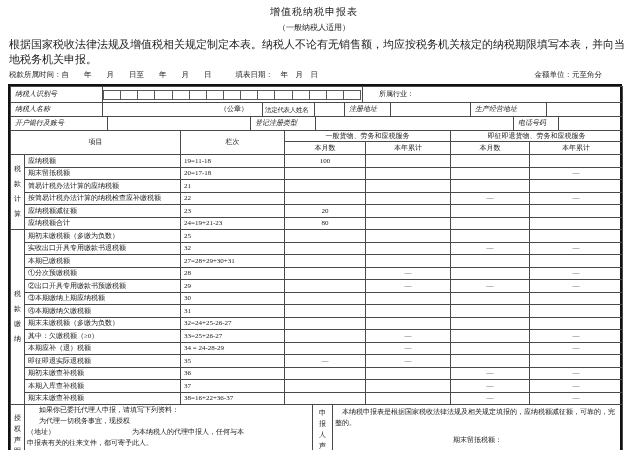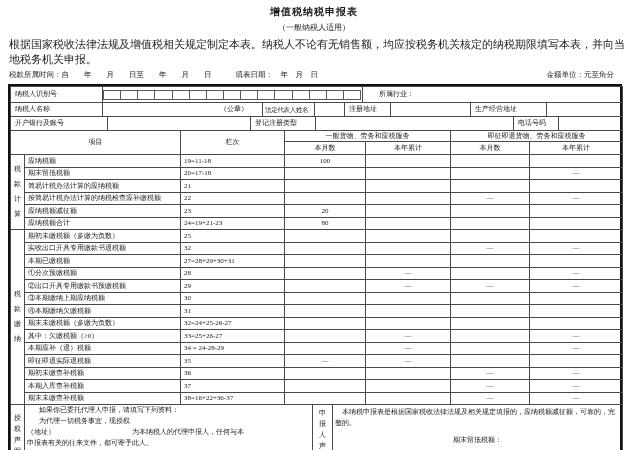--- a/index.html
+++ b/index.html
@@ -4,35 +4,35 @@
 <style>
   html,body { margin:0; padding:0; background:#ffffff; }
   body {
     width:628px; height:450px; overflow:hidden;
     font-family:"Liberation Serif","DejaVu Serif",serif;
     color:#1b1b1b;
     -webkit-font-smoothing:antialiased;
   }
   .page { position:relative; width:628px; height:450px; }
 
-  .title { text-align:center; font-size:10px; font-weight:bold; padding-top:5px; letter-spacing:1px; }
+  .title { text-align:center; font-size:10px; font-weight:normal; padding-top:5px; letter-spacing:1px; }
   .subtitle { text-align:center; font-size:8px; padding-top:3px;font-family:Liberation Mono, monospace; }
   .intro { font-size:11px; padding:4px 0 0 9px; }
   .meta { font-size:7.5px; padding:3px 0 2px 9px; position:relative; height:11px; }
   .meta .fill-date { margin-left:22px;margin-top:35px; }
-  .meta .unit { position:absolute; right:14px; top:3px; }
+  .meta .unit { position:absolute; right:26px; top:3px; }
 
   .form-box { width:610px; margin:1px 0 0 8px; border:2px solid #111; background:#fff; }
 
   table { border-collapse:collapse; table-layout:fixed; width:100%; }
   table + table { margin-top:-1px; }
   td { border:1px solid #4a4a4a; font-size:7px; line-height:1.15; padding:0 2px; overflow:hidden; white-space:nowrap; }
 
   .info td { height:13px; }
-  .lbl { padding-left:4px; }
+  .lbl { padding-left:4px;font-style:italic; }
   .seal-cell { text-align:right; padding-right:14px; }
   .industry-cell { padding-left:16px; }
   .sm { font-size:6.5px; letter-spacing:-0.3px; }
 
   .id-boxes-cell { padding:1px 0; }
   .id-boxes { display:flex; height:10px; margin:0 1px; }
   .id-box { flex:1; border:1px solid #5a5a5a; margin-left:-1px; }
 
   .main td { height:11.5px; }
   .main .hdr { text-align:center; height:10px; }

